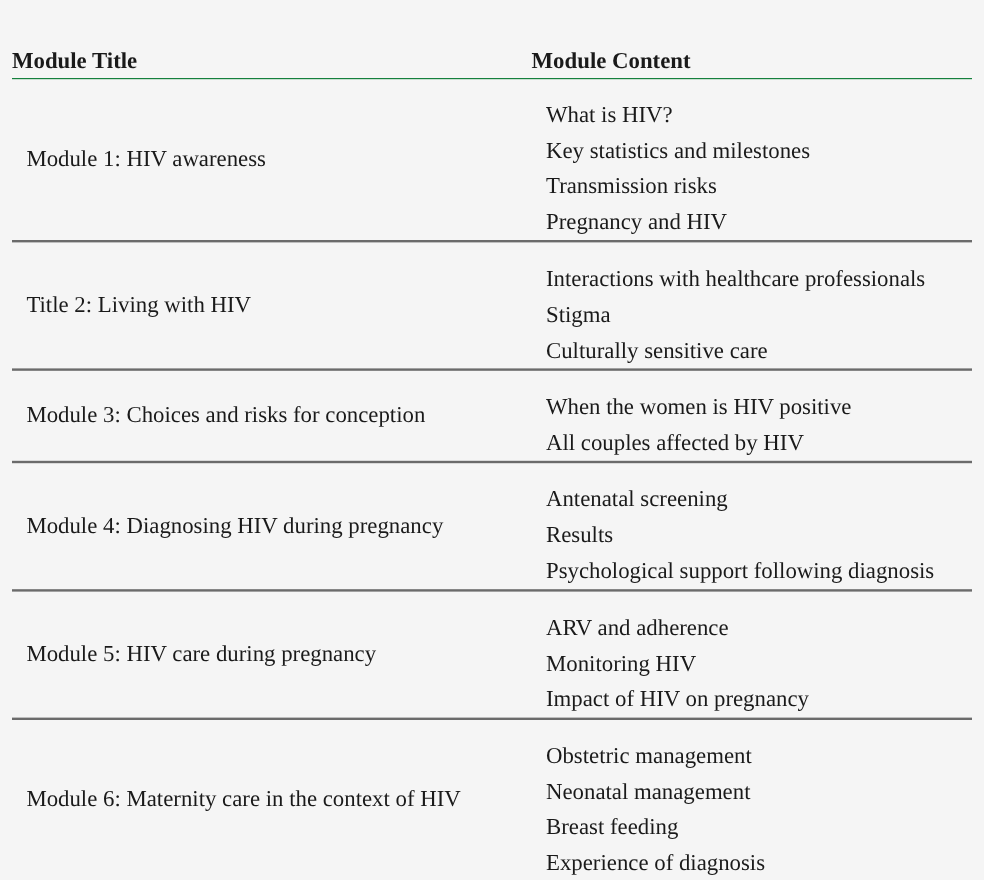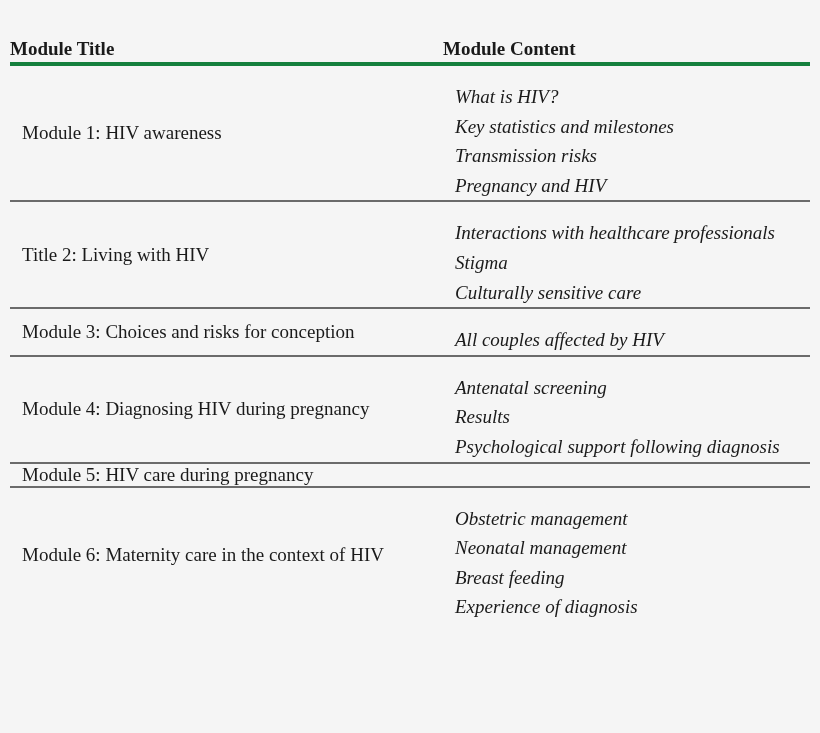--- a/index.html
+++ b/index.html
@@ -17,21 +17,21 @@
     }
     .table {
       position: absolute;
       left: 10px;
       top: 37px;
       width: 800px;
     }
     .header {
       display: flex;
       height: 27px;
-      border-bottom: 4px solid #15803d;
+      border-bottom: 1px solid #15803d;
       box-sizing: border-box;
       height: 29px;
       align-items: flex-end;
       padding-bottom: 2px;
     }
     .header .col-title, .header .col-content {
       font-weight: bold;
       font-size: 19px;
       line-height: 22px;
     }
@@ -52,21 +52,20 @@
     }
     .module-row .col-title {
       display: flex;
       align-items: center;
       font-size: 19px;
       line-height: 22px;
       margin-left: 12px;
     }
     .module-row .col-content {
       padding-top: 16px;
-      font-style: italic;
     }
     .item {
       font-size: 19px;
       height: 29.6px;
       line-height: 29.6px;
       white-space: nowrap;
     }
   </style>
 </head>
 <body>
@@ -92,35 +91,41 @@
     <div class="col-content">
       <div class="item">Interactions with healthcare professionals</div>
       <div class="item">Stigma</div>
       <div class="item">Culturally sensitive care</div>
     </div>
   </div>
 
   <div class="module-row">
     <div class="col-title">Module 3: Choices and risks for conception</div>
     <div class="col-content">
+      <div class="item">When the women is HIV positive</div>
       <div class="item">All couples affected by HIV</div>
     </div>
   </div>
 
   <div class="module-row">
     <div class="col-title">Module 4: Diagnosing HIV during pregnancy</div>
     <div class="col-content">
       <div class="item">Antenatal screening</div>
       <div class="item">Results</div>
       <div class="item">Psychological support following diagnosis</div>
     </div>
   </div>
 
   <div class="module-row">
     <div class="col-title">Module 5: HIV care during pregnancy</div>
+    <div class="col-content">
+      <div class="item">ARV and adherence</div>
+      <div class="item">Monitoring HIV</div>
+      <div class="item">Impact of HIV on pregnancy</div>
+    </div>
   </div>
 
   <div class="module-row last">
     <div class="col-title">Module 6: Maternity care in the context of HIV</div>
     <div class="col-content">
       <div class="item">Obstetric management</div>
       <div class="item">Neonatal management</div>
       <div class="item">Breast feeding</div>
       <div class="item">Experience of diagnosis</div>
     </div>

